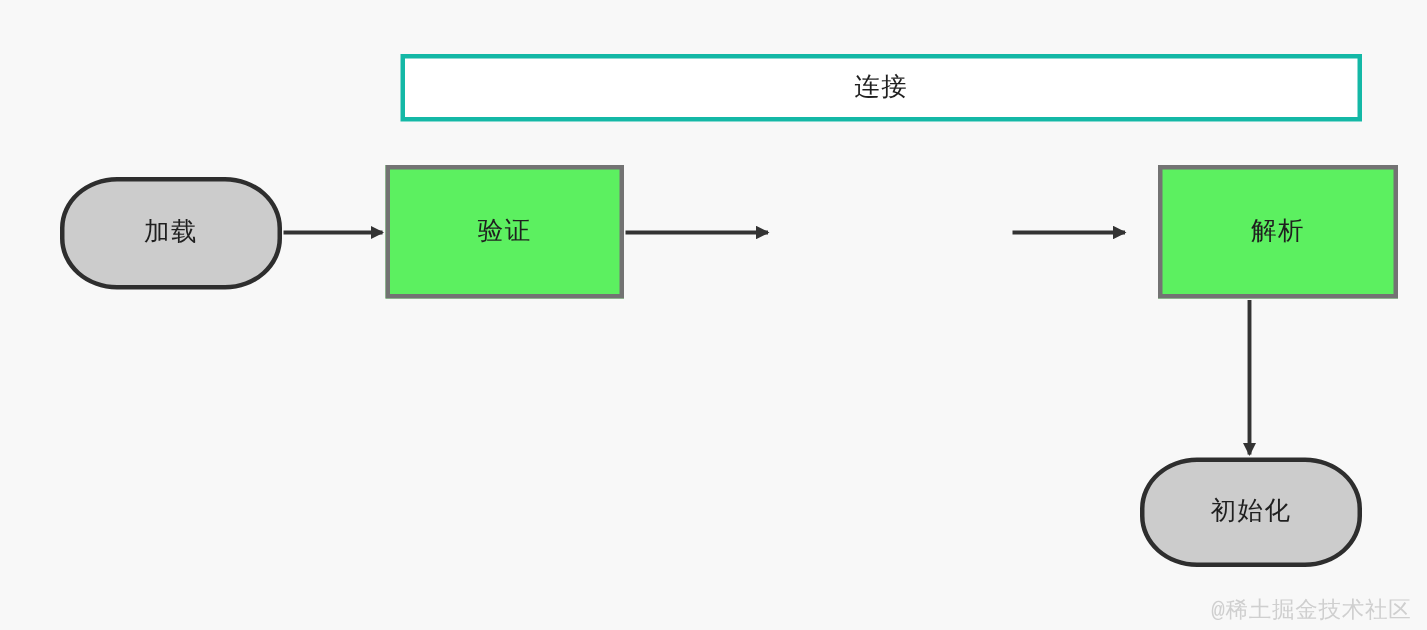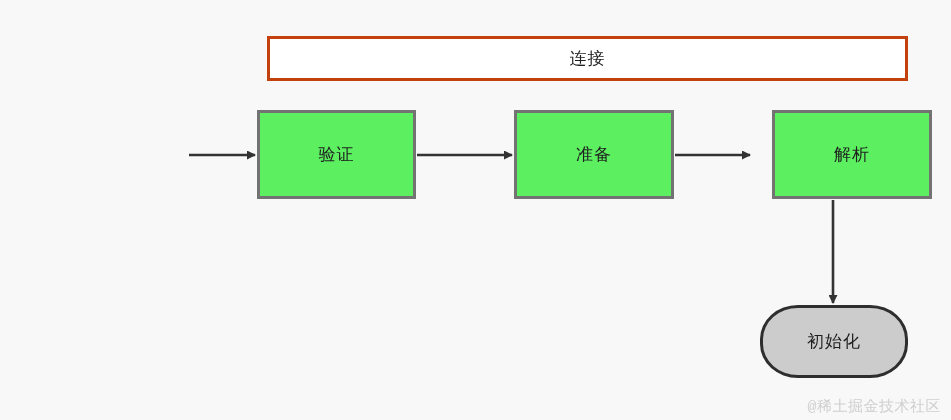--- a/index.html
+++ b/index.html
@@ -39,21 +39,21 @@
     user-select: none;
   }
   .node-rect {
     border: 3px solid #737373;
   }
   .node-pill {
     border: 3px solid #2e2e2e;
     border-radius: 38px / 34px;
   }
   .node-band {
-    border: 3px solid #c2410c;
+    border: 3px solid #14b8a6;
   }
   .node-label {
     pointer-events: none;
   }
   .watermark {
     position: absolute;
     right: 10px;
     bottom: 4px;
     font-family: Liberation Mono, monospace;
     font-size: 15px;
@@ -81,28 +81,28 @@
 
     <line x1="675" y1="155" x2="750" y2="155" stroke="#333333" stroke-width="2.6" marker-end="url(#arrowhead)"></line>
 
     <line x1="833" y1="200" x2="833" y2="303" stroke="#333333" stroke-width="2.6" marker-end="url(#arrowhead)"></line>
   </svg>
 
   <div class="node node-band" style="left:267px; top:36px; width:641px; height:45px; background:#ffffff;">
     <span class="node-label">连接</span>
   </div>
 
+  <div class="node node-pill" style="left:40px; top:118px; width:148px; height:75px; background:#cccccc;">
+    <span class="node-label">加载</span>
+  </div>
 
   <div class="node node-rect" style="left:257px; top:110px; width:159px; height:89px; background:#5cf060;">
     <span class="node-label">验证</span>
   </div>
 
-  <div class="node node-rect" style="left:514px; top:110px; width:160px; height:89px; background:#5cf060;">
-    <span class="node-label">准备</span>
-  </div>
 
   <div class="node node-rect" style="left:752px; top:110px; width:160px; height:89px; background:#5cf060;margin-left:20px;">
     <span class="node-label">解析</span>
   </div>
 
   <div class="node node-pill" style="left:760px; top:305px; width:148px; height:73px; background:#cccccc;">
     <span class="node-label">初始化</span>
   </div>
 
   <div class="watermark">@稀土掘金技术社区</div>

